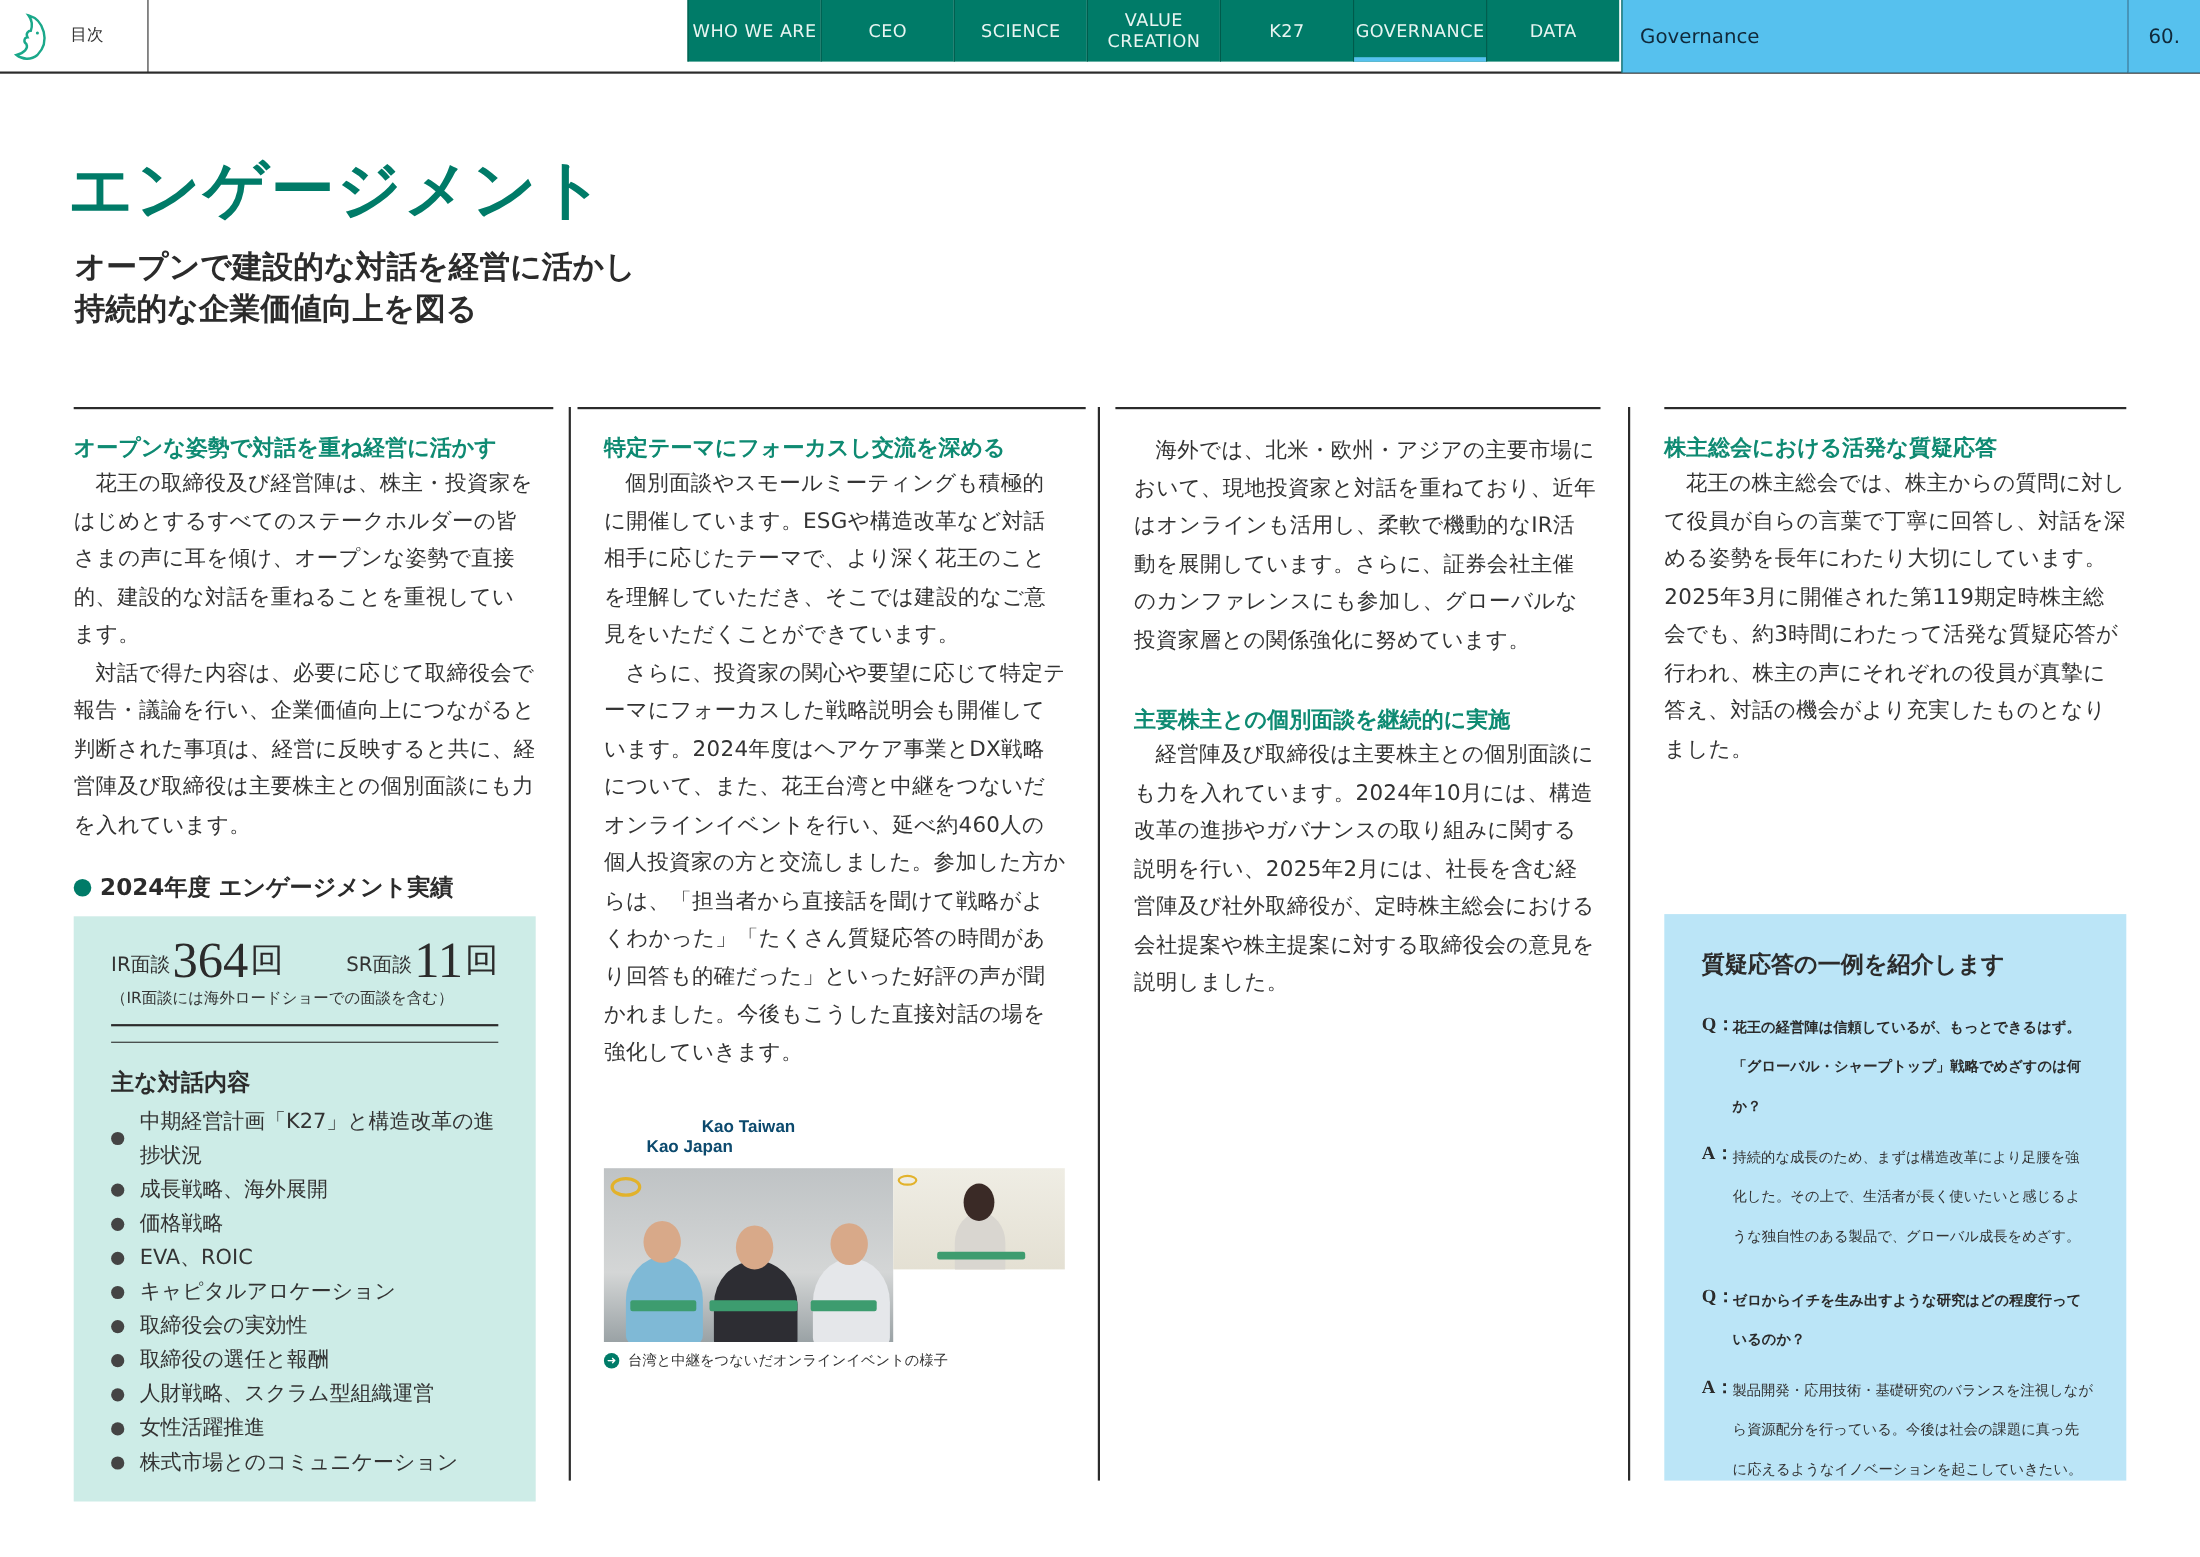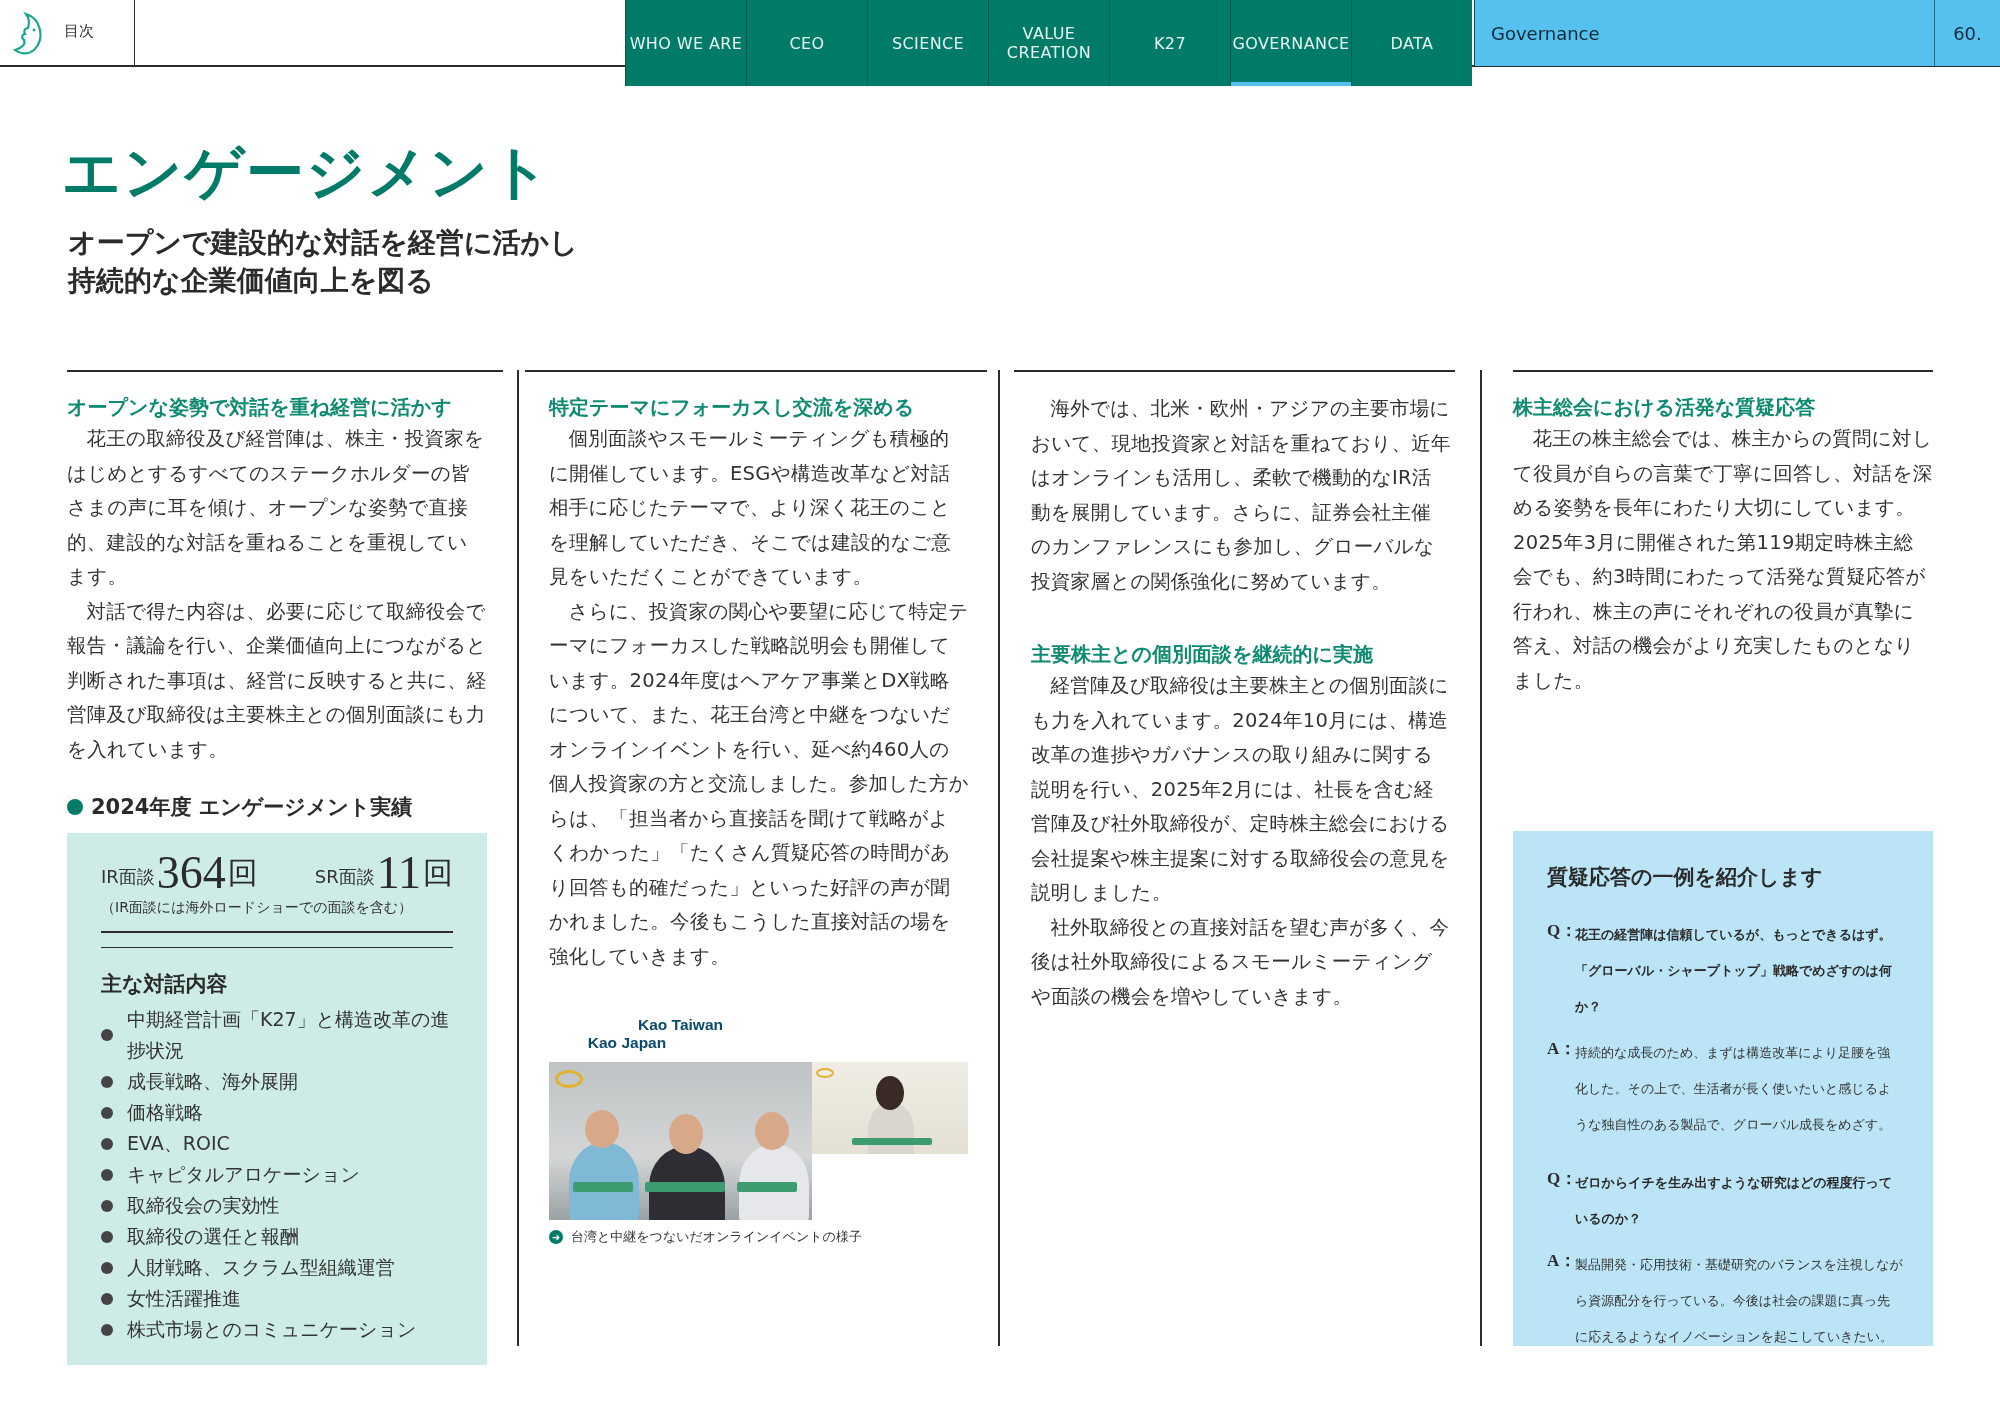--- a/index.html
+++ b/index.html
@@ -5,21 +5,21 @@
   * { box-sizing: border-box; margin: 0; padding: 0; }
   html, body { width: 2000px; height: 1415px; background: #ffffff; overflow: hidden; }
   body { position: relative; font-family: "DejaVu Sans", "Liberation Sans", sans-serif; color: #333333; }
 
   
   .topbar { position: absolute; left: 0; top: 0; width: 2000px; height: 67px; border-bottom: 2px solid #2b2b2b; background: #fff; }
   .toc { position: absolute; left: 0; top: 0; width: 135px; height: 66px; border-right: 1.5px solid #2b2b2b; display: flex; align-items: center; }
   .toc .moon { position: absolute; left: 12px; top: 12px; width: 40px; height: 44px; }
   .toc .toc-label { position: absolute; left: 64px; top: 22px; font-size: 15px; color: #333; }
   .nav { position: absolute; left: 625px; top: 0; height: 66px; display: flex; }
-  .nav-item { width: 121px; height: 86px; background: #007b68; color: #e8f5f2; font-size: 16px; letter-spacing: 0.4px; display: flex; align-items: center; justify-content: center; text-align: center; line-height: 19px; border-left: 1px solid #005a4b; position: relative; white-space: pre-line; }
+  .nav-item { width: 121px; height: 56px; background: #007b68; color: #e8f5f2; font-size: 16px; letter-spacing: 0.4px; display: flex; align-items: center; justify-content: center; text-align: center; line-height: 19px; border-left: 1px solid #005a4b; position: relative; white-space: pre-line; }
   .nav-item.active::after { content: ""; position: absolute; left: 0; right: 0; bottom: 0; height: 4px; background: #56c1ee; }
   .nav-section { position: absolute; left: 1474px; top: 0; width: 460px; height: 66px; background: #56c1ee; border-left: 1px solid #005a4b; color: #10293a; font-size: 18px; padding-left: 16px; display: flex; align-items: center; }
   .nav-page { position: absolute; left: 1934px; top: 0; width: 66px; height: 66px; background: #56c1ee; border-left: 1px solid #2b6e8f; color: #10293a; font-size: 18px; display: flex; align-items: center; justify-content: center; }
 
   
   .page-title { position: absolute; left: 62px; top: 134px; font-family: "DejaVu Serif", "Liberation Serif", serif; font-size: 58px; font-weight: bold; color: #007b68; letter-spacing: 2px; }
   .subtitle { position: absolute; left: 68px; top: 224px; font-size: 28px; font-weight: bold; line-height: 38px; color: #2b2b2b; white-space: pre-line; }
 
   
   .col { position: absolute; top: 370px; }
@@ -210,21 +210,20 @@
   <div class="caption">
     <span class="arr">➜</span>
     <span>台湾と中継をつないだオンラインイベントの様子</span>
   </div>
 </div>
 
 <div class="col" style="left:1031px;width:420px;top:392px">
   <p class="para" style="margin-top:0">海外では、北米・欧州・アジアの主要市場において、現地投資家と対話を重ねており、近年はオンラインも活用し、柔軟で機動的なIR活動を展開しています。さらに、証券会社主催のカンファレンスにも参加し、グローバルな投資家層との関係強化に努めています。</p>
   <div class="h3" style="margin-top:40px">主要株主との個別面談を継続的に実施</div>
   <p class="para">経営陣及び取締役は主要株主との個別面談にも力を入れています。2024年10月には、構造改革の進捗やガバナンスの取り組みに関する説明を行い、2025年2月には、社長を含む経営陣及び社外取締役が、定時株主総会における会社提案や株主提案に対する取締役会の意見を説明しました。</p>
-  <p class="para">社外取締役との直接対話を望む声が多く、今後は社外取締役によるスモールミーティングや面談の機会を増やしていきます。</p>
 </div>
 
 <div class="col" style="left:1513px;width:420px;top:392px">
   <div class="h3">株主総会における活発な質疑応答</div>
   <p class="para">花王の株主総会では、株主からの質問に対して役員が自らの言葉で丁寧に回答し、対話を深める姿勢を長年にわたり大切にしています。2025年3月に開催された第119期定時株主総会でも、約3時間にわたって活発な質疑応答が行われ、株主の声にそれぞれの役員が真摯に答え、対話の機会がより充実したものとなりました。</p>
 </div>
 
 <div class="qa-box">
   <div class="qa-title">質疑応答の一例を紹介します</div>
   <div class="qa q">

